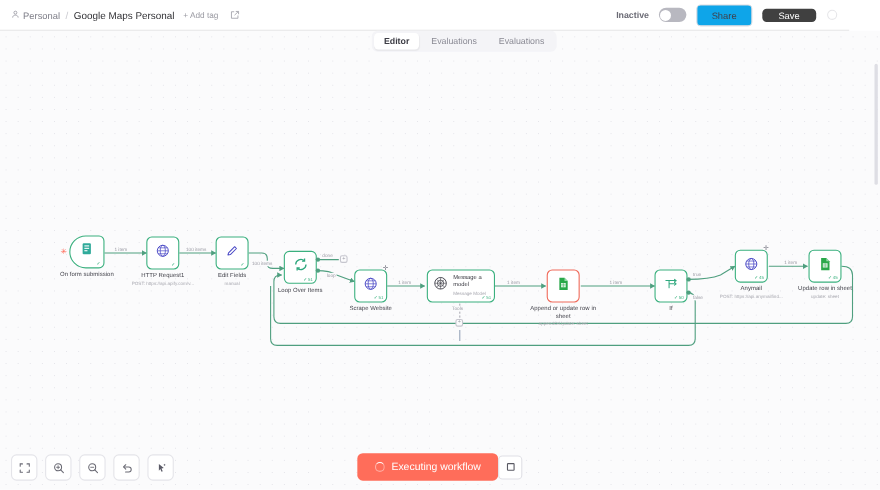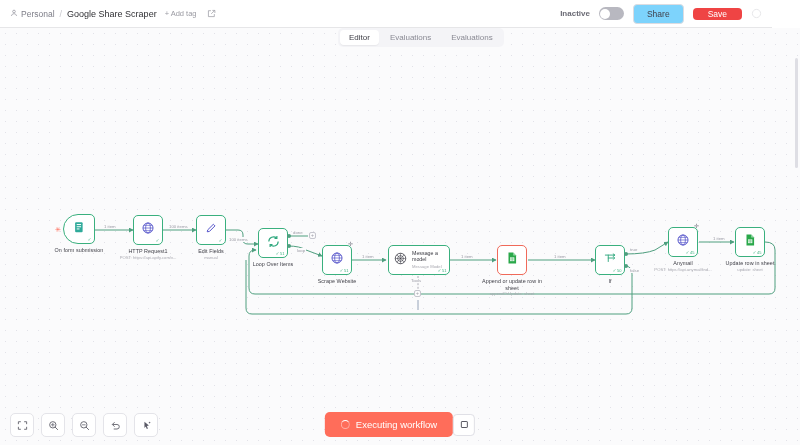--- a/index.html
+++ b/index.html
@@ -32,46 +32,46 @@
   .inactive-lbl { font-size: 8px; color: #6b6b75; font-weight: bold; }
   .toggle {
     width: 25px; height: 13px; border-radius: 7px;
     background: #b8b8c0; position: relative; cursor: pointer;
   }
   .toggle::after {
     content: ""; position: absolute; top: 1.5px; left: 1.5px;
     width: 10px; height: 10px; border-radius: 50%; background: #fff;
   }
   .btn-share {
-    font-size: 8.5px; color: #40404a; background: #7dd3fc;
+    font-size: 8.5px; color: #40404a; background: #0ea5e9;
     border: 1px solid #dcdce1; border-radius: 4px;
     padding: 4px 13px; cursor: pointer;
   }
   .btn-save {
-    font-size: 8.5px; color: #fff; background: #ef4444;
+    font-size: 8.5px; color: #fff; background: #404040;
     border: none; border-radius: 4px;
     padding: 1px 15px; cursor: pointer;
   }
   .hdr-ghost { opacity: .35; display:flex; align-items:center; cursor:pointer; }
 
   
   .tabs {
     position: absolute; top: 28px; left: 338px;
     display: flex; gap: 2px; z-index: 41;
     align-items: center;
     background: #f4f4f7;
     border-radius: 5px;
     padding: 2px;
   }
   .tab {
     font-size: 8px; color: #8a8a94;
     padding: 3px 9px; border-radius: 4px; cursor: pointer;
     white-space: nowrap;
   }
-  .tab.active { background: #fff; color: #3d3d45; box-shadow: 0 1px 1px rgba(0,0,0,.05); }
+  .tab.active { background: #fff; color: #3d3d45; box-shadow: 0 1px 1px rgba(0,0,0,.05); font-weight: bold; }
 
   
   .canvas {
     position: absolute; top: 28px; left: 0;
     width: 800px; height: 417px;
     background-color: #fbfbfc;
     background-image:
       radial-gradient(circle, #e2e2e8 0.7px, transparent 0.8px);
     background-size: 11px 11px;
     overflow: hidden;
@@ -200,21 +200,21 @@
     <span class="bc-personal">
       <span>
         <svg width="8" height="8" viewBox="0 0 16 16">
             <circle cx="8" cy="5" r="2.7" fill="none" stroke="#8a8a94" stroke-width="1.3"></circle>
             <path d="M3 14c0-2.8 2.2-4.5 5-4.5s5 1.7 5 4.5" fill="none" stroke="#8a8a94" stroke-width="1.3"></path>
           </svg>
       </span>
       <span>Personal</span>
     </span>
     <span class="bc-sep">/</span>
-    <span class="bc-title">Google Share Scraper</span>
+    <span class="bc-title">Google Maps Personal</span>
   </div>
   <span class="add-tag">+ Add tag</span>
   <span class="hdr-icon-btn">
     <svg width="9" height="9" viewBox="0 0 16 16">
         <path d="M13 9v4.5H2.5V3H7" fill="none" stroke="#9a9aa2" stroke-width="1.3"></path>
         <path d="M9.5 2.5H14V7" fill="none" stroke="#9a9aa2" stroke-width="1.3"></path>
         <path d="M7.5 8.5L13.5 2.8" stroke="#9a9aa2" stroke-width="1.3"></path>
       </svg>
   </span>
 

